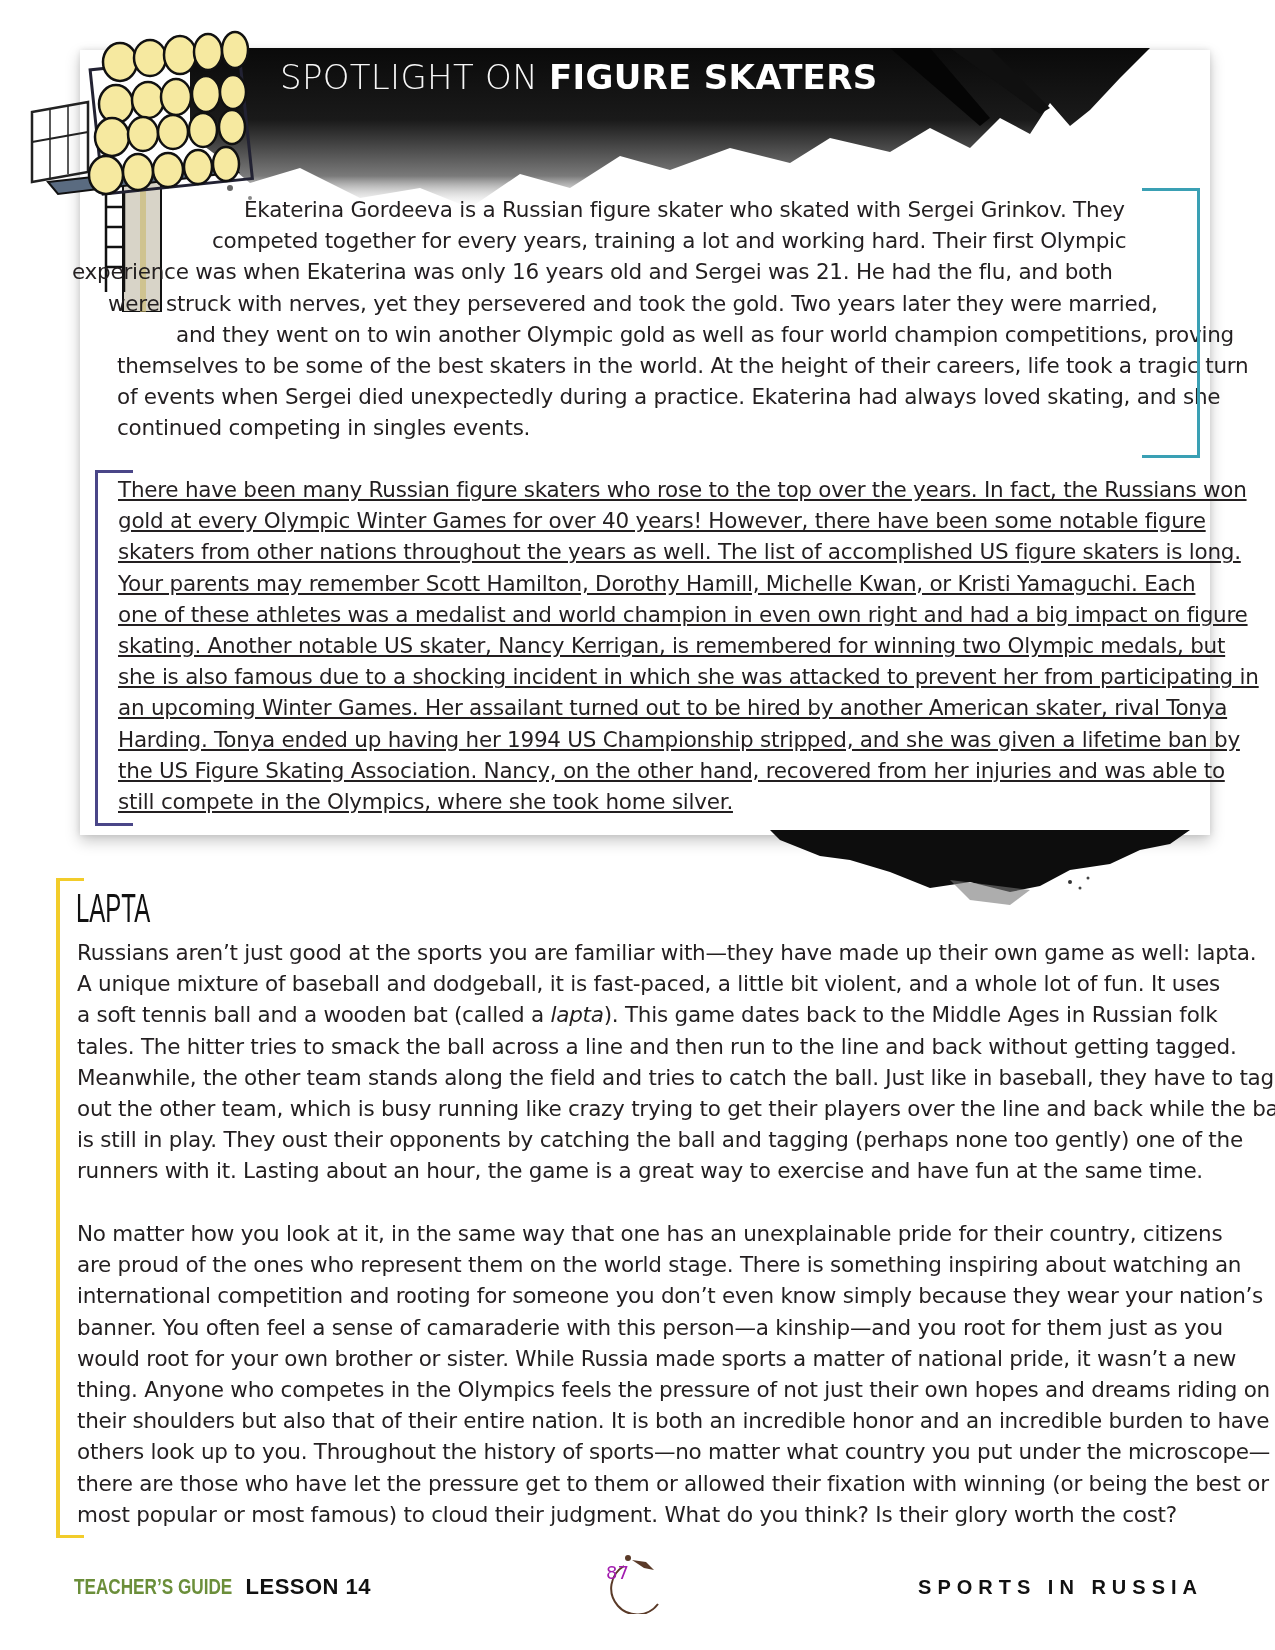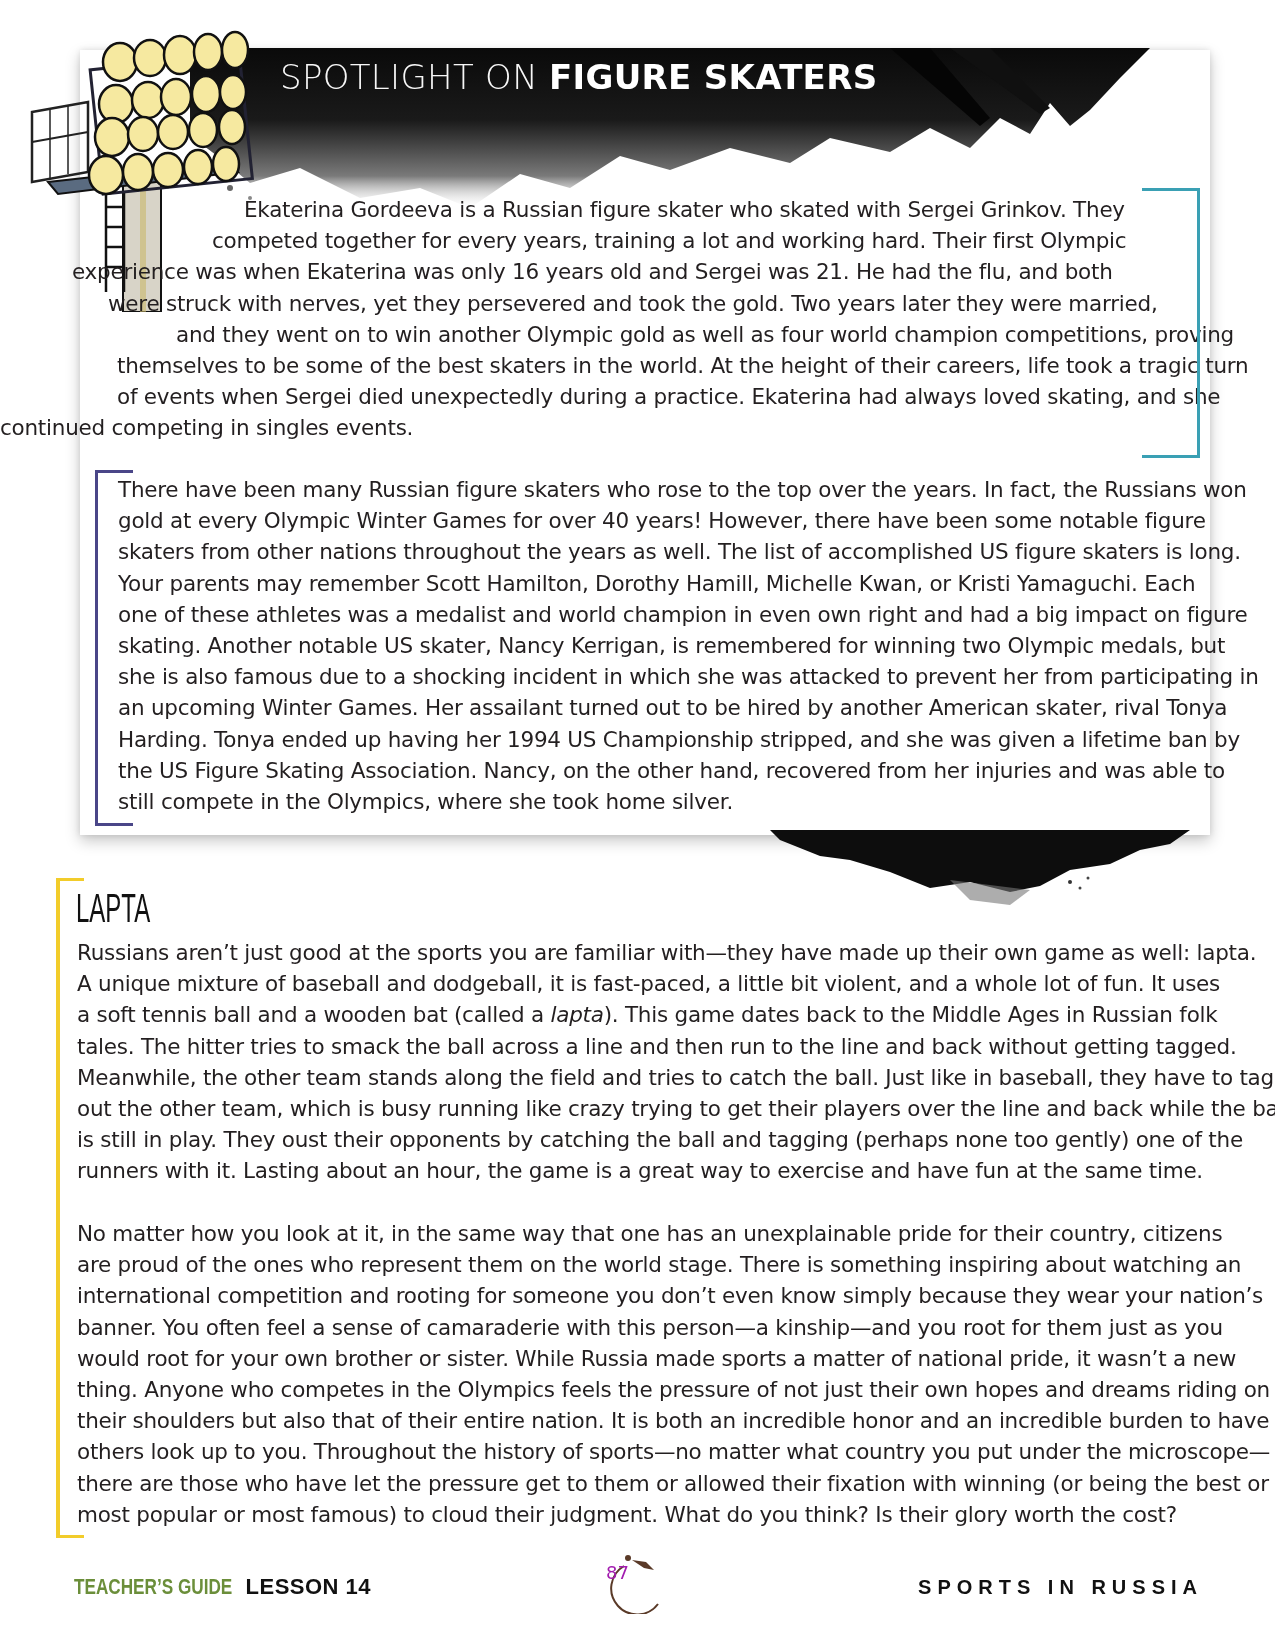--- a/index.html
+++ b/index.html
@@ -33,21 +33,21 @@
     position: absolute; left: 28px; top: 22px; width: 240px; height: 290px;
   }
 
   .para {
     position: absolute; font-size: 21.5px; line-height: 31.2px; color: #231f20;
     font-family: "DejaVu Sans", sans-serif; letter-spacing: -0.25px;
   }
   .para .line { display: block; white-space: nowrap; }
 
   .p1 { left: 0; top: 194px; width: 1200px; }
-  .p2 { left: 118px; top: 474px; width: 1080px; }
+  .p2 { left: 118px; top: 474px; width: 1080px; text-decoration: underline; }
 
   .bracket-teal {
     position: absolute; left: 1142px; top: 188px; width: 58px; height: 270px;
     border-top: 3px solid #3aa0b4; border-right: 3px solid #3aa0b4; border-bottom: 3px solid #3aa0b4;
   }
   .bracket-purple {
     position: absolute; left: 95px; top: 470px; width: 38px; height: 356px;
     border-top: 3px solid #4a4688; border-left: 3px solid #4a4688; border-bottom: 3px solid #4a4688;
   }
 
@@ -164,21 +164,21 @@
 </svg>
 
 <div class="para p1">
   <span class="line" style="padding-left:244px">Ekaterina Gordeeva is a Russian figure skater who skated with Sergei Grinkov. They</span>
   <span class="line" style="padding-left:212px">competed together for every years, training a lot and working hard. Their first Olympic</span>
   <span class="line" style="padding-left:72px">experience was when Ekaterina was only 16 years old and Sergei was 21. He had the flu, and both</span>
   <span class="line" style="padding-left:108px">were struck with nerves, yet they persevered and took the gold. Two years later they were married,</span>
   <span class="line" style="padding-left:176px">and they went on to win another Olympic gold as well as four world champion competitions, proving</span>
   <span class="line" style="padding-left:117px">themselves to be some of the best skaters in the world. At the height of their careers, life took a tragic turn</span>
   <span class="line" style="padding-left:117px">of events when Sergei died unexpectedly during a practice. Ekaterina had always loved skating, and she</span>
-  <span class="line" style="">continued competing in singles events.</span>
+  <span class="line" style="padding-left:117px">continued competing in singles events.</span>
 </div>
 <div class="bracket-teal"></div>
 
 <div class="bracket-purple"></div>
 <div class="para p2">
   <span class="line">There have been many Russian figure skaters who rose to the top over the years. In fact, the Russians won</span>
   <span class="line">gold at every Olympic Winter Games for over 40 years! However, there have been some notable figure</span>
   <span class="line">skaters from other nations throughout the years as well. The list of accomplished US figure skaters is long.</span>
   <span class="line">Your parents may remember Scott Hamilton, Dorothy Hamill, Michelle Kwan, or Kristi Yamaguchi. Each</span>
   <span class="line">one of these athletes was a medalist and world champion in even own right and had a big impact on figure</span>

